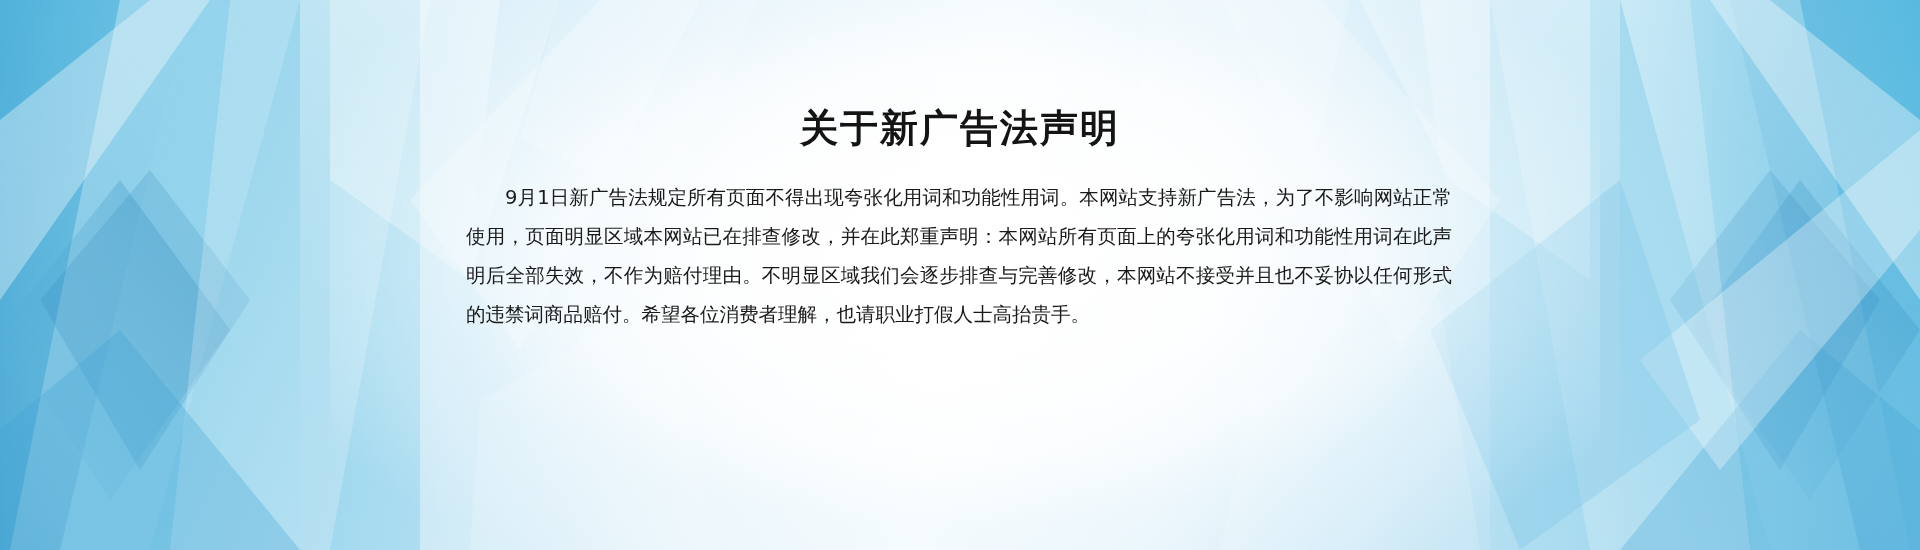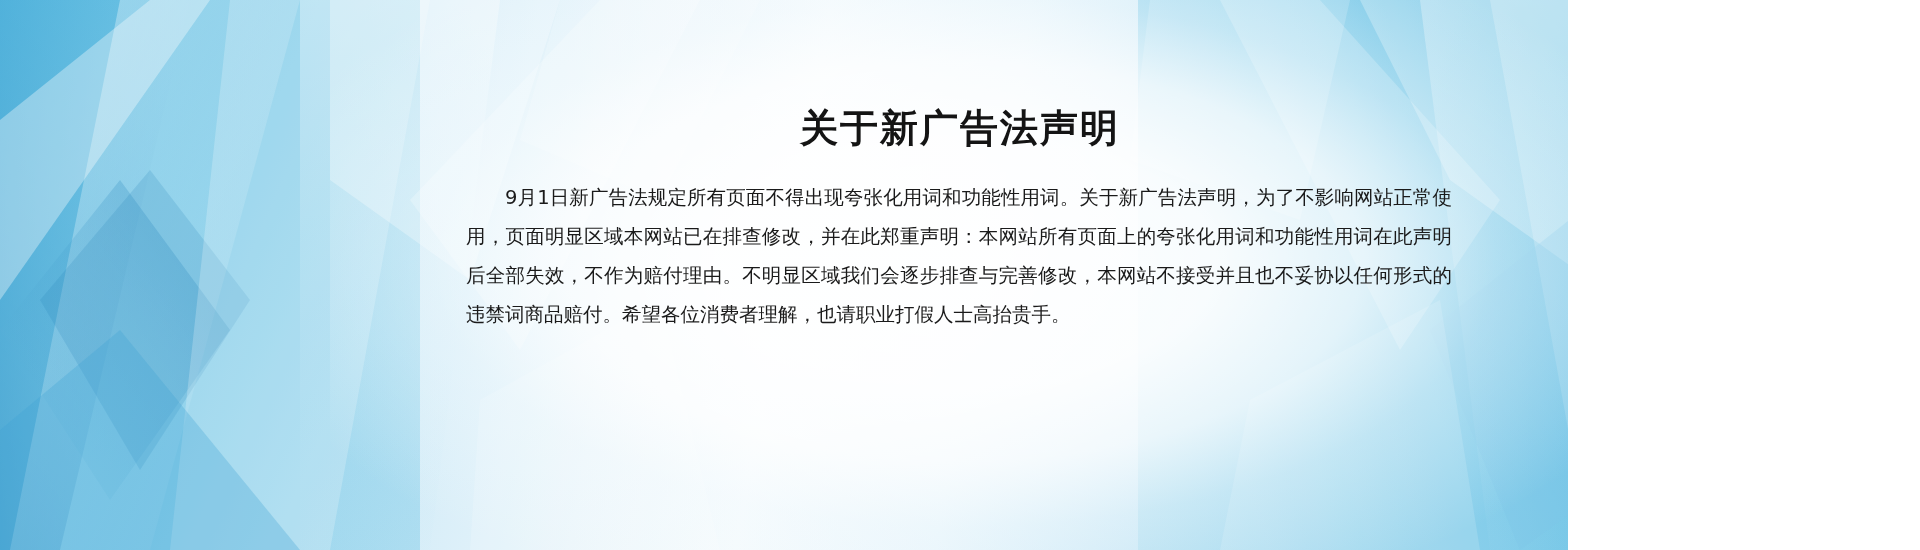--- a/index.html
+++ b/index.html
@@ -6,21 +6,21 @@
     margin: 0;
     padding: 0;
     background: #ffffff;
   }
   body {
     font-family: "Liberation Sans", "DejaVu Sans", sans-serif;
   }
 
   #banner {
     position: relative;
-    width: 1568px;
+    width: 1920px;
     height: 550px;
     overflow: hidden;
     background: linear-gradient(100deg,
         #7ec7e8 0%,
         #a9dcf0 12%,
         #cfeaf7 26%,
         #e9f5fb 40%,
         #f4fafd 50%,
         #e6f4fb 62%,
         #c4e5f5 76%,
@@ -150,17 +150,17 @@
     <polygon points="480,400 660,300 720,550 470,550" fill="#ffffff" opacity=".16"></polygon>
     <polygon points="1250,400 1440,300 1480,550 1220,550" fill="#ffffff" opacity=".14"></polygon>
   </svg>
 
   <div class="glow"></div>
 
   <div class="content">
     <div class="title">关于新广告法声明</div>
 
     <div class="body-text">
-      <p class="para indent">9月1日新广告法规定所有页面不得出现夸张化用词和功能性用词。关于新广告法声明，为了不影响网站正常使用，页面明显区域本网站已在排查修改，并在此郑重声明：本网站所有页面上的夸张化用词和功能性用词在此声明后全部失效，不作为赔付理由。不明显区域我们会逐步排查与完善修改，本网站不接受并且也不妥协以任何形式的违禁词商品赔付。希望各位消费者理解，也请职业打假人士高抬贵手。</p>
+      <p class="para indent">9月1日新广告法规定所有页面不得出现夸张化用词和功能性用词。本网站支持新广告法，为了不影响网站正常使用，页面明显区域本网站已在排查修改，并在此郑重声明：本网站所有页面上的夸张化用词和功能性用词在此声明后全部失效，不作为赔付理由。不明显区域我们会逐步排查与完善修改，本网站不接受并且也不妥协以任何形式的违禁词商品赔付。希望各位消费者理解，也请职业打假人士高抬贵手。</p>
     </div>
   </div>
 
 </div>
 
 </body></html>

